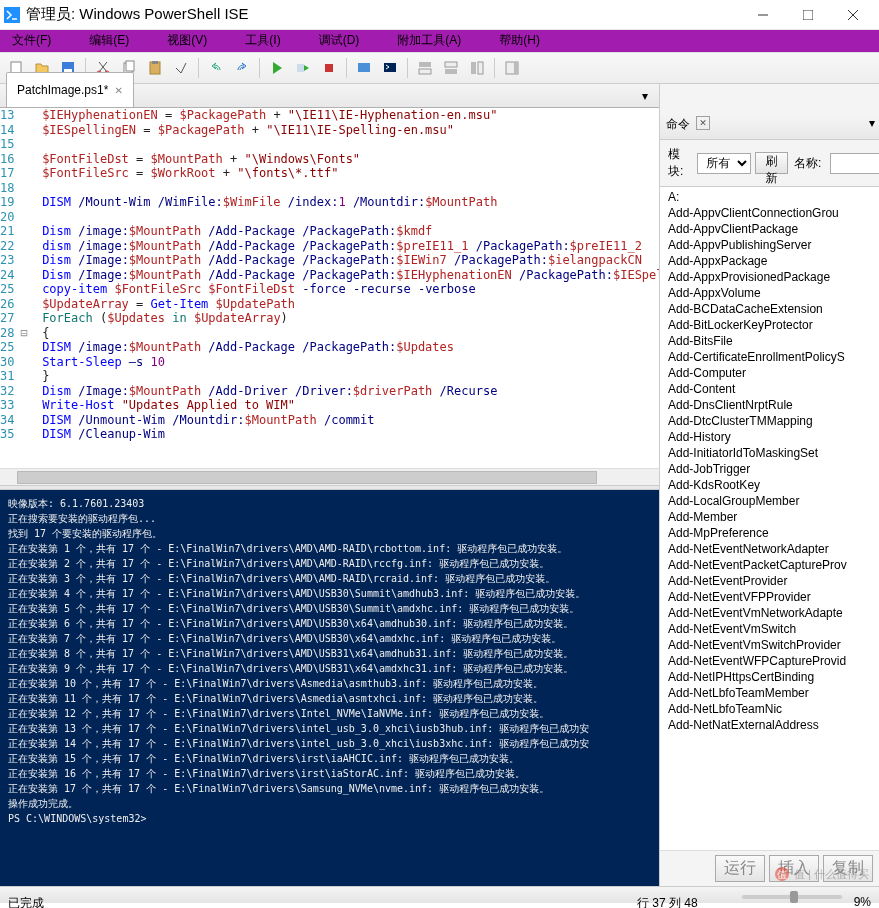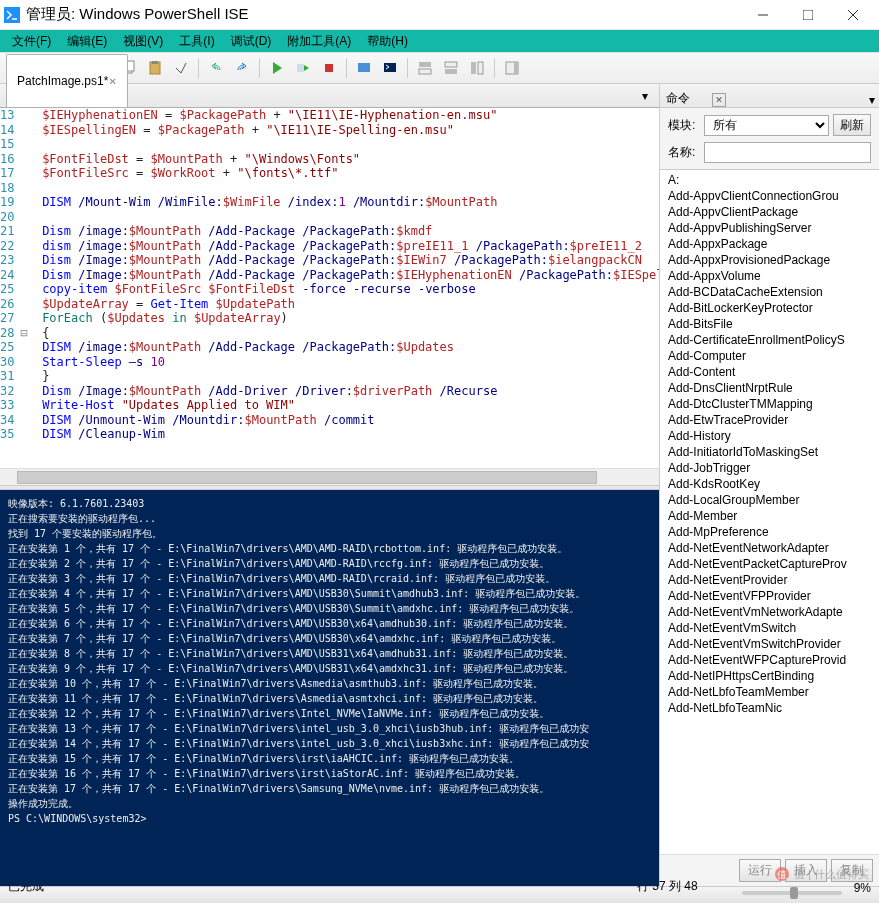--- a/index.html
+++ b/index.html
@@ -1,29 +1,29 @@
 <!DOCTYPE html>
 <html><head>
 <meta charset="utf-8">
 <style>
 * { box-sizing: border-box; margin: 0; padding: 0; }
 body { font-family: "Microsoft YaHei", "Segoe UI", sans-serif; font-size: 12px; background: #fff; overflow: hidden; width: 879px; height: 908px; }
 .titlebar { height: 30px; background: #fff; display: flex; align-items: center; padding: 0 4px; border-bottom: 1px solid #e8e8e8; }
 .titlebar .icon { width: 16px; height: 16px; margin-right: 6px; }
 .titlebar .title { flex: 1; font-size: 15px; }
 .titlebar .winbtn { width: 45px; height: 28px; display: flex; align-items: center; justify-content: center; }
-.menubar { height: 22px; display: flex; align-items: center; padding: 0 4px; font-size: 12px; background: #14b8a6; }
+.menubar { height: 22px; display: flex; align-items: flex-start; padding: 0 4px; font-size: 12px; background: #a21caf; gap: 22px; }
 .menubar .menuitem { padding: 2px 8px; cursor: default; }
 .toolbar { height: 32px; background: linear-gradient(#f8f8f8,#eee); border-top: 1px solid #e0e0e0; border-bottom: 1px solid #ccc; display: flex; align-items: center; padding: 0 4px; gap: 2px; }
 .toolbar .tbtn { width: 24px; height: 24px; display: flex; align-items: center; justify-content: center; border: 1px solid transparent; border-radius: 2px; }
 .toolbar .sep { width: 1px; height: 20px; background: #ccc; margin: 0 3px; }
 .main { display: flex; height: 802px; }
 .editor-col { width: 660px; display: flex; flex-direction: column; border-right: 1px solid #ccc; }
 .tabstrip { height: 24px; background: linear-gradient(#f4f4f4,#e8e8e8); display: flex; align-items: flex-end; padding-left: 6px; border-bottom: 1px solid #b0b0b0; position: relative; }
-.tab { background: #fff; border: 1px solid #b0b0b0; border-bottom: none; padding: 19px 10px; font-size: 12px; border-radius: 2px 2px 0 0; display: flex; align-items: center; }
+.tab { background: #fff; border: 1px solid #b0b0b0; border-bottom: none; padding: 10px 10px; font-size: 12px; border-radius: 2px 2px 0 0; display: flex; align-items: center; gap: 6px; }
 .tab .close { color: #888; font-size: 10px; }
 .tabstrip .caret { position: absolute; right: 6px; top: 4px; width: 16px; height: 16px; display: flex; align-items: center; justify-content: center; }
 .codearea { flex: 0 0 360px; background: #fff; overflow: hidden; position: relative; font-family: Consolas, monospace; font-size: 12px; line-height: 14.5px; }
 .codecontent { display: flex; }
 .gutter { width: 36px; text-align: right; color: #2b91af; padding-right: 6px; user-select: none; }
 .gutter div { height: 14.5px; }
 .fold { width: 12px; color: #999; }
 .fold div { height: 14.5px; text-align: center; }
 .code { flex: 1; white-space: pre; }
 .code .ln { height: 14.5px; }
@@ -33,33 +33,33 @@
 .p { color: #000080; }
 .k { color: #0f766e; }
 .n { color: #800080; }
 .plain { color: #222; }
 .hscroll { height: 17px; background: #f0f0f0; border-top: 1px solid #ddd; display: flex; align-items: center; }
 .hscroll .thumb { width: 580px; height: 13px; background: #cdcdcd; margin-left: 17px; border: 1px solid #b9b9b9; }
 .splitter { height: 5px; background: #e8e8e8; border-top: 1px solid #ccc; border-bottom: 1px solid #ccc; }
 .console { flex: 1; background: #012456; color: #eee; font-family: "NSimSun", Consolas, monospace; font-size: 10px; line-height: 15px; padding: 6px 8px; overflow: hidden; position: relative; white-space: pre-wrap; }
 .console .line { white-space: pre; overflow: hidden; }
 .cmd-col { width: 219px; display: flex; flex-direction: column; background: #f4f4f4; }
-.cmd-head { height: 24px; background: linear-gradient(#f4f4f4,#e8e8e8); border-bottom: 1px solid #ccc; display: flex; align-items: flex-end; padding: 0 6px; gap: 22px; font-size: 12px; position: relative; }
+.cmd-head { height: 24px; background: linear-gradient(#f4f4f4,#e8e8e8); border-bottom: 1px solid #ccc; display: flex; align-items: flex-start; padding: 0 6px; gap: 6px; font-size: 12px; position: relative; margin-top: 32px; }
 .cmd-head .x { width: 14px; height: 14px; border: 1px solid #a0a0a0; display: flex; align-items: center; justify-content: center; font-size: 9px; color: #555; }
 .cmd-head .caret2 { position: absolute; right: 4px; }
-.cmd-filters { padding: 6px 8px; display: flex; flex-direction: column; gap: 6px; background: #f4f4f4; }
+.cmd-filters { padding: 6px 8px; display: flex; flex-direction: row; gap: 6px; background: #f4f4f4; }
 .cmd-row { display: flex; align-items: center; gap: 4px; }
 .cmd-row label { width: 32px; font-size: 12px; }
 .cmd-row select, .cmd-row input { flex: 1; height: 21px; border: 1px solid #aaa; font-size: 12px; padding: 0 4px; background: #fff; }
 .cmd-row button { height: 22px; padding: 0 6px; border: 1px solid #aaa; background: linear-gradient(#fafafa,#e4e4e4); font-size: 12px; }
 .cmd-list { flex: 1; background: #fff; border-top: 1px solid #ccc; overflow: hidden; font-size: 12px; padding: 2px 0; }
 .cmd-list .item { padding: 1px 8px; white-space: nowrap; overflow: hidden; cursor: default; }
 .cmd-btns { padding: 4px 6px; display: flex; justify-content: flex-end; gap: 4px; background: #f4f4f4; border-top: 1px solid #ddd; }
-.cmd-btns button { padding: 2px 8px; border: 1px solid #aaa; background: linear-gradient(#fafafa,#e4e4e4); font-size: 12px; color: #888; }
-.statusbar { height: 14px; background: linear-gradient(#f4f4f4,#e4e4e4); border-top: 1px solid #ccc; display: flex; align-items: flex-end; padding: 8px 8px; font-size: 12px; gap: 12px; }
+.cmd-btns button { padding: 2px 8px; border: 1px solid #aaa; background: linear-gradient(#fafafa,#e4e4e4); font-size: 16px; color: #888; }
+.statusbar { height: 14px; background: linear-gradient(#f4f4f4,#e4e4e4); border-top: 1px solid #ccc; display: flex; align-items: flex-start; padding: 8px 8px; font-size: 12px; gap: 12px; }
 .statusbar .spacer { flex: 1; }
 .watermark { position: absolute; right: 10px; bottom: 26px; opacity: 0.6; font-size: 11px; color: #888; display: flex; align-items: center; gap: 4px; pointer-events: none; }
 .zoomslider { width: 100px; height: 4px; background: #ccc; position: relative; border-radius: 2px; }
 .zoomslider .handle { position: absolute; left: 48px; top: -4px; width: 8px; height: 12px; background: #999; border-radius: 2px; }
 </style>
 </head>
 <body>
 
 <div class="titlebar">
   <span class="icon"><svg width="16" height="16">
@@ -303,39 +303,39 @@
         <div class="item">Add-AppxProvisionedPackage</div>
         <div class="item">Add-AppxVolume</div>
         <div class="item">Add-BCDataCacheExtension</div>
         <div class="item">Add-BitLockerKeyProtector</div>
         <div class="item">Add-BitsFile</div>
         <div class="item">Add-CertificateEnrollmentPolicyS</div>
         <div class="item">Add-Computer</div>
         <div class="item">Add-Content</div>
         <div class="item">Add-DnsClientNrptRule</div>
         <div class="item">Add-DtcClusterTMMapping</div>
-        <div class="item">Add-EtwTraceProvider</div>
         <div class="item">Add-History</div>
         <div class="item">Add-InitiatorIdToMaskingSet</div>
         <div class="item">Add-JobTrigger</div>
         <div class="item">Add-KdsRootKey</div>
         <div class="item">Add-LocalGroupMember</div>
         <div class="item">Add-Member</div>
         <div class="item">Add-MpPreference</div>
         <div class="item">Add-NetEventNetworkAdapter</div>
         <div class="item">Add-NetEventPacketCaptureProv</div>
         <div class="item">Add-NetEventProvider</div>
         <div class="item">Add-NetEventVFPProvider</div>
         <div class="item">Add-NetEventVmNetworkAdapte</div>
         <div class="item">Add-NetEventVmSwitch</div>
         <div class="item">Add-NetEventVmSwitchProvider</div>
         <div class="item">Add-NetEventWFPCaptureProvid</div>
         <div class="item">Add-NetIPHttpsCertBinding</div>
         <div class="item">Add-NetLbfoTeamMember</div>
         <div class="item">Add-NetLbfoTeamNic</div>
+        <div class="item">Add-NetNatExternalAddress</div>
       </div>
     <div class="cmd-btns">
       <button>运行</button>
       <button>插入</button>
       <button>复制</button>
     </div>
   </div>
 </div>
 
 <div class="statusbar">

